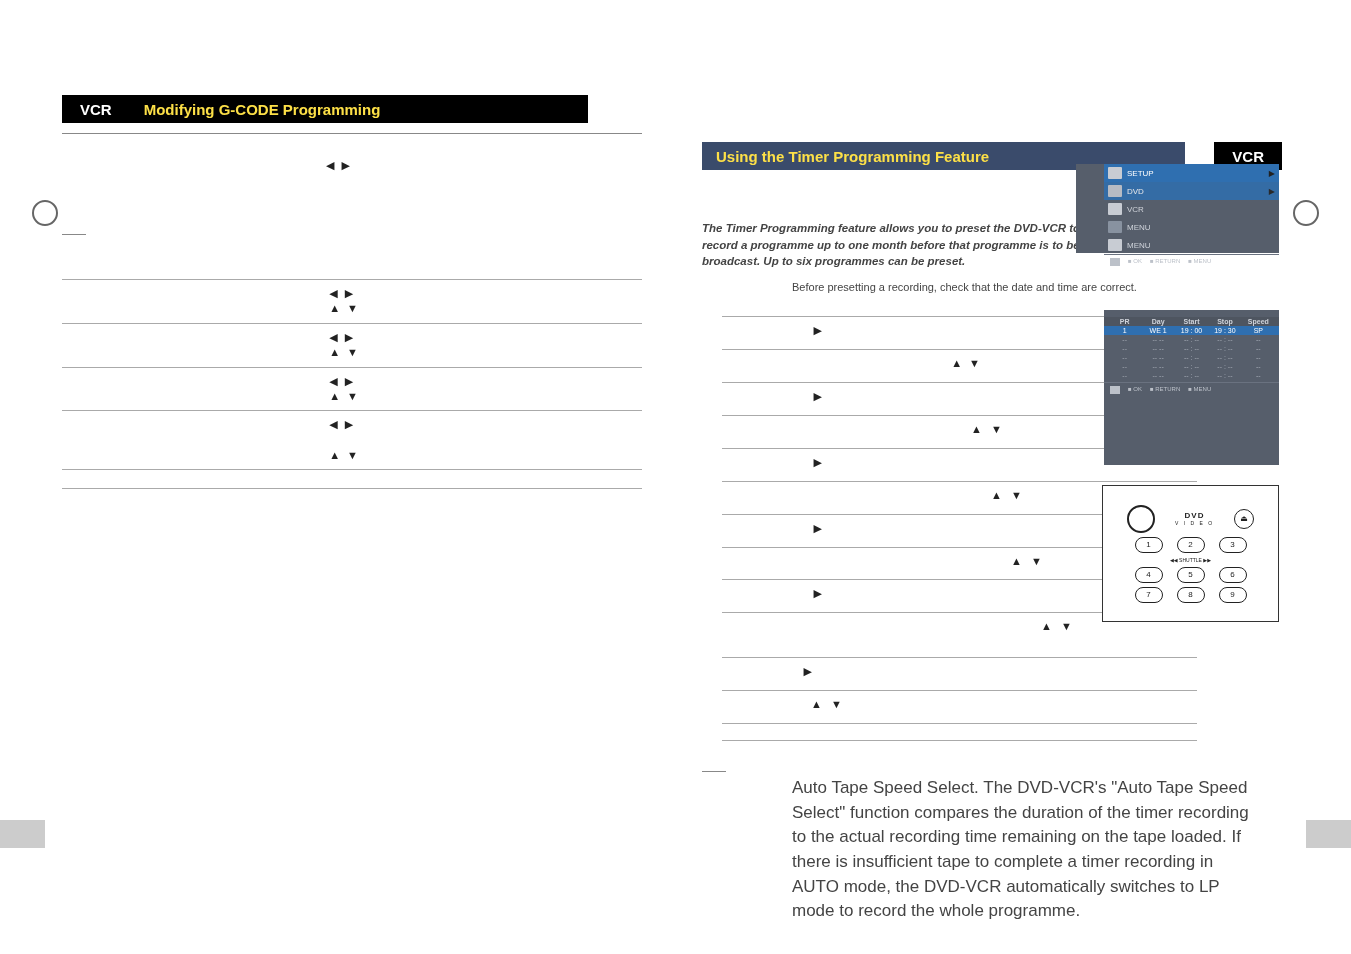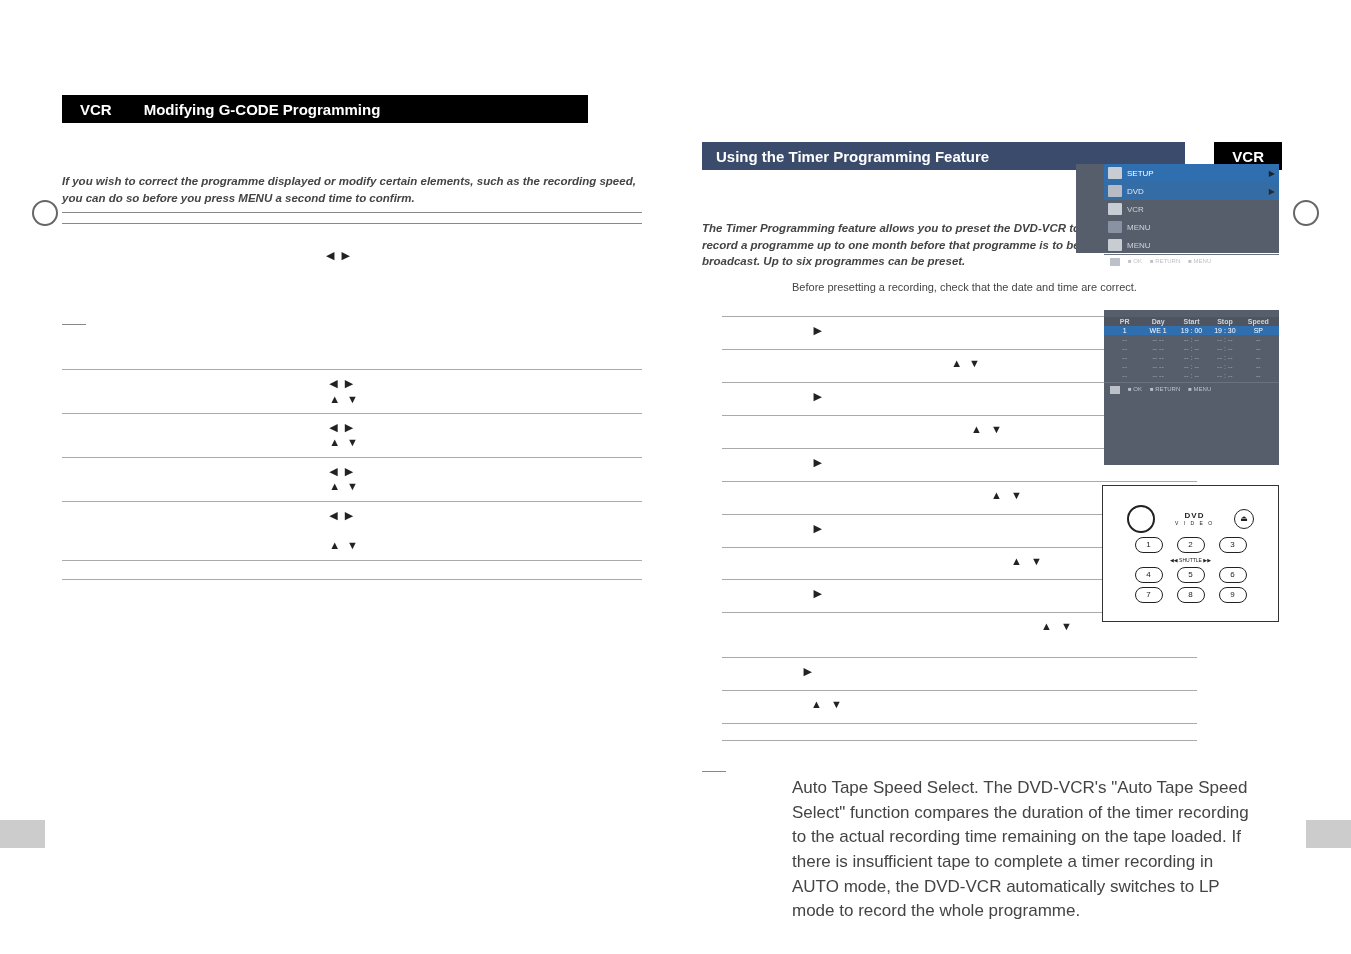--- a/index.html
+++ b/index.html
@@ -41,21 +41,21 @@
     color: #fff;
     font-weight: 900;
     font-size: 15px;
     padding: 0 18px;
     display: flex;
     align-items: center;
     font-style: normal;
   }
   .header-title {
     background: #000;
-    color: #ffffff;
+    color: #fde047;
     font-weight: 800;
     font-size: 15px;
     padding: 12px 14px;
     display: flex;
     align-items: center;
     font-style: normal;
     flex:1;
   }
   .header-bar.left .header-title { width: 430px; flex:none; }
   .header-bar.left { width: 493px; }
@@ -231,21 +231,20 @@
 
   <div class="circle-marker left"></div>
   <div class="circle-marker right"></div>
 
   <div class="left-col">
     <div class="header-bar left">
       <div class="header-vcr">VCR</div>
       <div class="header-title">Modifying G-CODE Programming</div>
     </div>
 
-    <div class="intro">If you wish to correct the programme displayed or modify certain elements, such as the recording speed, you can do so before you press MENU a second time to confirm.</div>
     <div class="sep"></div>
 
     <div class="left-steps">
       <div class="step noborder">
         <div class="txt">
             <span class="faint"></span>
           <span class="arrows-right"><span class="arrow lr"></span></span>
         </div>
       </div>
       <div style="height:40px"></div>

